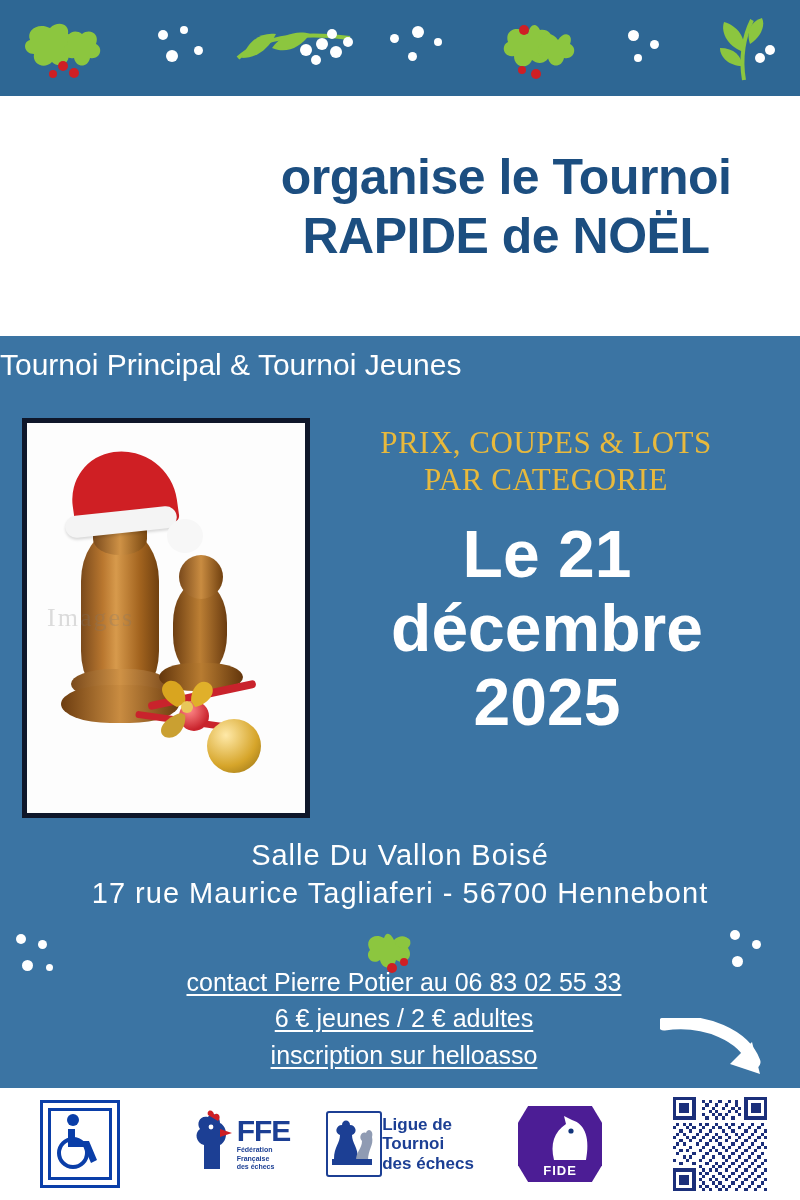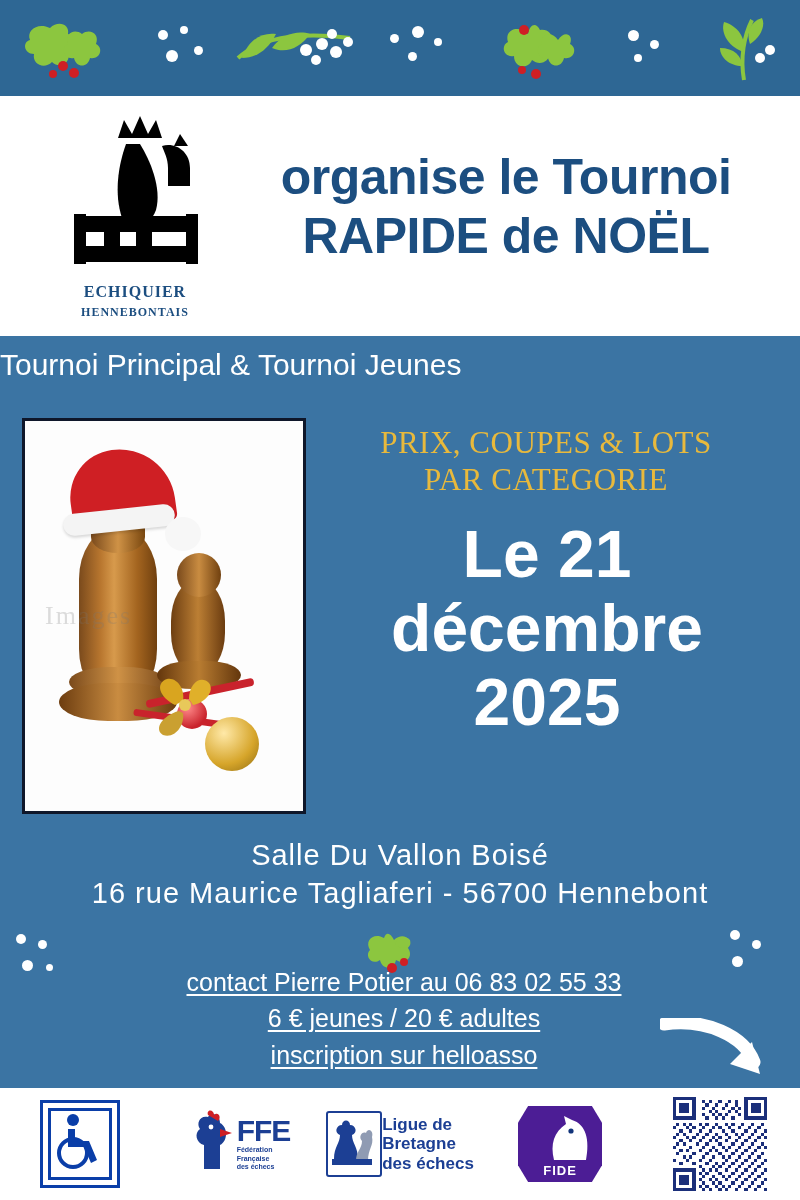--- a/index.html
+++ b/index.html
@@ -89,21 +89,21 @@
     font-size: 30px;
     letter-spacing: 0px;
   }
 
   
   .photo-frame {
     position: absolute;
     left: 22px; top: 418px;
     width: 278px; height: 390px;
     background: #0369a1;
-    border: 3px solid #0f172a;
+    border: 5px solid #0f172a;
     overflow: hidden;
   }
   .photo-inner {
     position: absolute;
     inset: 0;
     background: #fdfdfd;
   }
   .wm {
     position: absolute;
     left: 20px; top: 180px;
@@ -394,43 +394,20 @@
       <path d="M44 34 C30 30 20 16 24 4 C38 8 46 20 44 34 Z" fill="#8cc63f"></path>
       <path d="M50 26 C60 20 66 8 62 0 C50 4 46 14 50 26 Z" fill="#8cc63f"></path>
       <path d="M42 48 C30 48 20 40 20 30 C34 30 42 38 42 48 Z" fill="#8cc63f"></path>
       <circle cx="60" cy="40" r="5" fill="#ffffff"></circle>
       <circle cx="70" cy="32" r="5" fill="#ffffff"></circle>
     </svg>
   </div>
 
   <div class="header-white">
 
-    <div class="logo-box">
-      <svg width="190" height="170" viewBox="0 0 190 170">
-
-        <path d="M78 30 L84 12 L92 26 L100 8 L108 26 L116 12 L122 30 Z" fill="#000000"></path>
-
-        <path d="M122 38 C136 34 150 44 150 60 L150 78 L128 78 L128 60 C128 50 124 44 122 38 Z" fill="#000000"></path>
-        <path d="M140 26 L148 38 L134 38 Z" fill="#000000"></path>
-
-        <path d="M86 36 C78 58 74 86 82 110 C96 126 110 118 116 102 C122 80 110 52 100 36 Z" fill="#000000"></path>
-
-        <g>
-          <rect x="40" y="108" width="110" height="16" fill="#000000"></rect>
-          <rect x="64" y="124" width="64" height="14" fill="#ffffff"></rect>
-          <rect x="64" y="124" width="16" height="14" fill="#000000"></rect>
-          <rect x="96" y="124" width="16" height="14" fill="#000000"></rect>
-          <rect x="40" y="138" width="110" height="16" fill="#000000"></rect>
-          <rect x="34" y="106" width="12" height="50" fill="#000000" transform="skewY(0)"></rect>
-          <rect x="146" y="106" width="12" height="50" fill="#000000"></rect>
-        </g>
-      </svg>
-      <div class="logo-name line1">ECHIQUIER</div>
-      <div class="logo-name line2">HENNEBONTAIS</div>
-    </div>
 
     <div class="header-title">organise le Tournoi RAPIDE de NOËL</div>
   </div>
 
   <div class="subtitle">Tournoi Principal &amp; Tournoi Jeunes</div>
 
   <div class="photo-frame">
     <div class="photo-inner">
       <div class="king-body"></div>
       <div class="king-neck"></div>
@@ -464,21 +441,21 @@
   </div>
 
   <div class="date">
     <div>Le 21</div>
     <div>décembre</div>
     <div>2025</div>
   </div>
 
   <div class="venue">
     <div>Salle Du Vallon Boisé</div>
-    <div>16 rue Maurice Tagliaferi - 56700 Hennebont</div>
+    <div>17 rue Maurice Tagliaferi - 56700 Hennebont</div>
   </div>
 
   <svg style="position:absolute; left:362px; top:928px;" width="76" height="48" viewBox="0 0 76 48">
     <path d="M22 10 C12 4 2 12 8 22 C2 28 10 38 18 32 C20 42 32 42 34 32 C44 38 52 28 46 20 C52 10 40 4 32 12 C28 4 24 4 22 10 Z" fill="#8cc63f"></path>
     <path d="M48 12 C42 6 32 10 34 18 C44 22 50 20 48 12 Z" fill="#8cc63f"></path>
     <circle cx="30" cy="40" r="5" fill="#cf1f24"></circle>
     <circle cx="42" cy="34" r="4" fill="#cf1f24"></circle>
   </svg>
 
   <div class="dots" style="left:10px; top:930px; width:60px; height:50px;">
@@ -488,21 +465,21 @@
     <span class="dot" style="left:36px; top:34px; width:7px; height:7px;"></span>
   </div>
   <div class="dots" style="left:722px; top:928px; width:60px; height:50px;">
     <span class="dot" style="left:8px; top:2px; width:10px; height:10px;"></span>
     <span class="dot" style="left:30px; top:12px; width:9px; height:9px;"></span>
     <span class="dot" style="left:10px; top:28px; width:11px; height:11px;"></span>
   </div>
 
   <div class="contact">
     <div><span>contact Pierre Potier au 06 83 02 55 33</span></div>
-    <div><span>6 € jeunes / 20 € adultes</span></div>
+    <div><span>6 € jeunes / 2 € adultes</span></div>
     <div><span>inscription sur helloasso</span></div>
   </div>
 
   <svg class="arrow" viewBox="0 0 110 68">
     <path d="M4 6 C46 0 84 18 94 44" stroke="#ffffff" stroke-width="13" fill="none" stroke-linecap="round"></path>
     <path d="M70 46 L100 56 L92 24 Z" fill="#ffffff"></path>
   </svg>
 
   <div class="bottom-strip">
 
@@ -539,21 +516,21 @@
       <div class="ligue">
         <div class="ligue-shield">
           <svg width="48" height="58" viewBox="0 0 48 58">
             <path d="M6 46 C6 34 12 30 12 22 C6 20 8 12 14 12 C14 6 22 6 22 12 C28 12 30 20 24 22 C24 30 30 34 30 46 Z" fill="#1c3f94"></path>
             <path d="M28 48 C28 38 34 36 34 28 C30 24 34 18 38 20 C40 14 46 18 44 24 C46 32 40 36 40 48 Z" fill="#8f9bb3"></path>
             <rect x="4" y="46" width="40" height="6" fill="#1c3f94"></rect>
           </svg>
         </div>
         <div class="ligue-text">
           <div>Ligue de</div>
-          <div>Bretagne</div>
+          <div>Tournoi</div>
           <div>des échecs</div>
         </div>
       </div>
     </div>
 
     <div class="logo-slot">
       <div class="fide">
         <svg style="position:absolute; left:22px; top:6px;" width="58" height="52" viewBox="0 0 58 52">
           <path d="M14 48 C10 32 14 20 26 12 L24 4 L32 8 C46 12 50 28 46 48 Z" fill="#ffffff"></path>
           <circle cx="31" cy="19" r="2.6" fill="#12347a"></circle>

